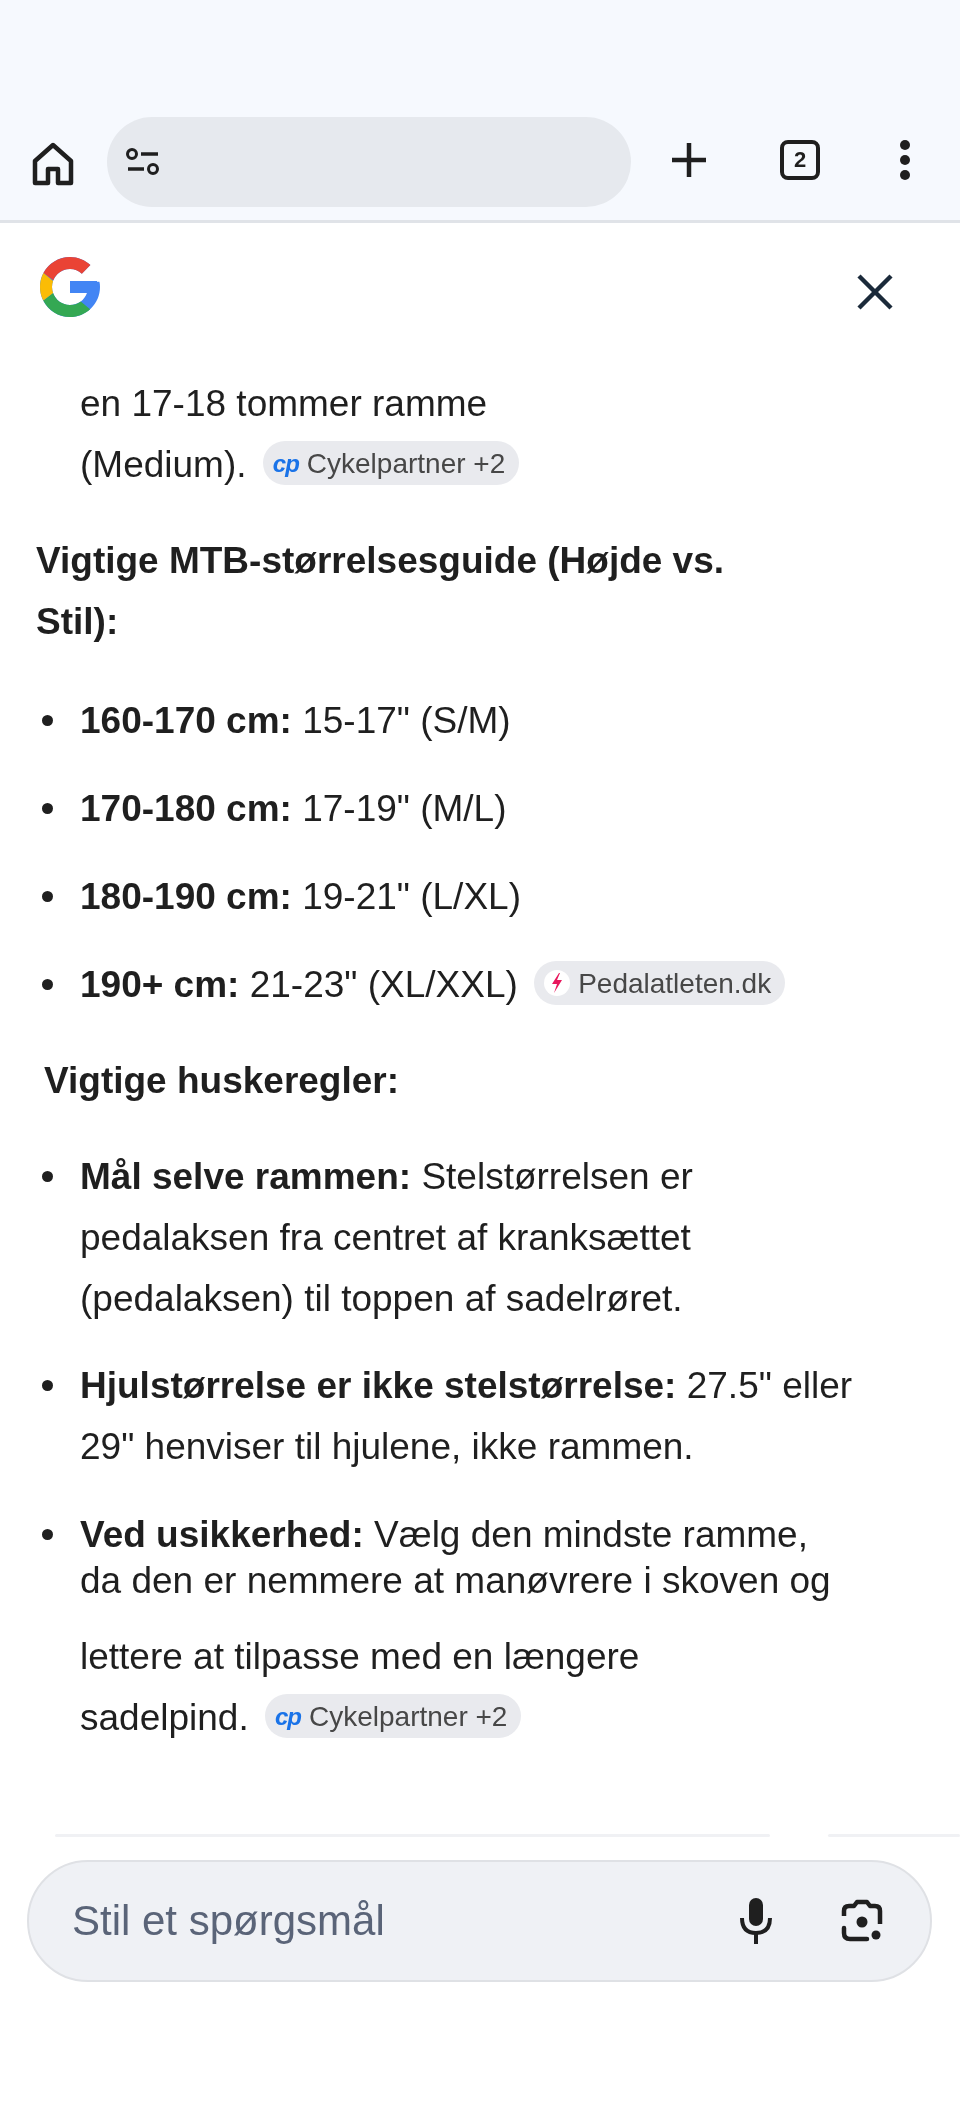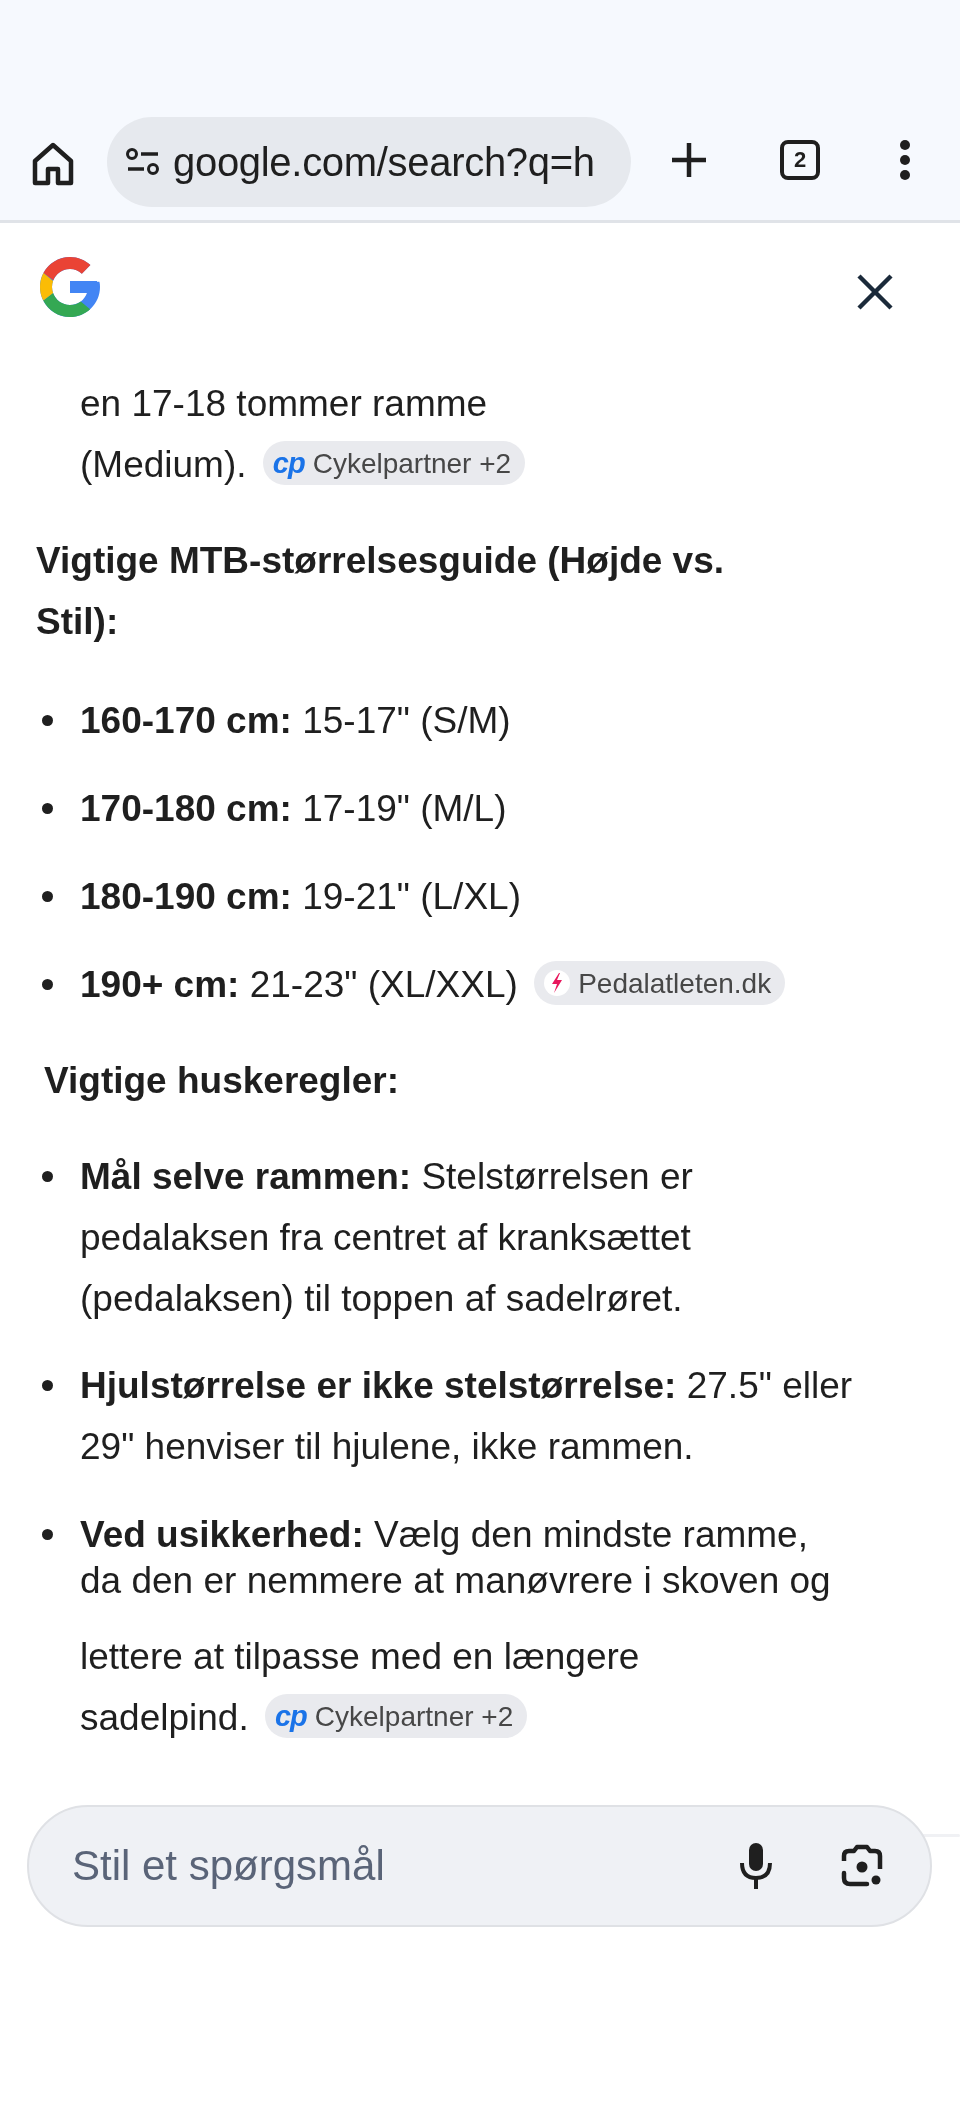--- a/index.html
+++ b/index.html
@@ -21,27 +21,27 @@
   .gheader { position: absolute; left: 0; top: 226px; width: 960px; height: 110px; background: #fff; }
   .glogo { position: absolute; left: 34px; top: 25px; width: 72px; height: 72px; }
   .close { position: absolute; left: 845px; top: 262px; width: 60px; height: 60px; }
 
   .content { position: absolute; left: 0; top: 336px; width: 960px; }
   .line { position: absolute; font-size: 37px; line-height: 61px; white-space: nowrap; color: #1f1f1f; }
   .b { font-weight: bold; text-align: right; }
   .h { position: absolute; left: 36px; font-size: 37px; font-weight: bold; line-height: 61px; white-space: nowrap; }
   .bullet { position: absolute; left: 42px; width: 11px; height: 11px; border-radius: 50%; background: #1f1f1f; }
   .chip { display: inline-flex; align-items: center; height: 44px; padding: 0 14px 0 10px; border-radius: 22px; background: #e9eaee; font-size: 28px; color: #474747; vertical-align: middle; margin-left: 6px; position: relative; top: -4px; }
-  .chip .cp { font-style: italic; font-weight: bold; color: #1a73e8; font-size: 29px; margin-right: 8px; letter-spacing: -1px; }
+  .chip .cp { font-style: italic; font-weight: bold; color: #1a73e8; font-size: 24px; margin-right: 8px; letter-spacing: -1px; }
   .chip .bolt { width: 26px; height: 26px; border-radius: 50%; background: #fff; display: inline-flex; align-items: center; justify-content: center; margin-right: 8px; }
 
   .divider-a { position: absolute; left: 55px; top: 1834px; width: 715px; height: 3px; background: #f0f1f4; border-radius: 2px; }
   .divider-b { position: absolute; left: 828px; top: 1834px; width: 132px; height: 3px; background: #f0f1f4; border-radius: 2px; }
 
-  .ask { position: absolute; left: 27px; top: 1805px; width: 905px; height: 122px; border-radius: 61px; background: #eff1f5; border: 2px solid #dfe1e5; display: flex; align-items: center; }
+  .ask { position: absolute; left: 27px; top: 1860px; width: 905px; height: 122px; border-radius: 61px; background: #eff1f5; border: 2px solid #dfe1e5; display: flex; align-items: center; }
   .ask .ph { margin-left: 43px; font-size: 42px; color: #5a6478; flex: 1; }
   .ask .ic { width: 60px; height: 60px; display: flex; align-items: center; justify-content: center; }
   .ask .mic { margin-right: 46px; }
   .ask .lens { margin-right: 38px; }
 </style>
 </head>
 <body>
 
 <div class="status-area"></div>
 
@@ -53,21 +53,20 @@
   </div>
   <div class="urlbar">
     <span class="tune">
       <svg width="36" height="32" viewBox="0 0 36 32">
           <circle cx="7" cy="8" r="4.5" fill="none" stroke="#1f1f1f" stroke-width="3"></circle>
           <line x1="16" y1="8" x2="33" y2="8" stroke="#1f1f1f" stroke-width="3.5"></line>
           <line x1="3" y1="23" x2="19" y2="23" stroke="#1f1f1f" stroke-width="3.5"></line>
           <circle cx="28" cy="23" r="4.5" fill="none" stroke="#1f1f1f" stroke-width="3"></circle>
         </svg>
     </span>
-    <span class="url">google.com/search?q=h</span>
   </div>
   <div class="tb-icon plus">
     <svg width="40" height="40" viewBox="0 0 40 40">
         <line x1="20" y1="3" x2="20" y2="37" stroke="#1f1f1f" stroke-width="4.5"></line>
         <line x1="3" y1="20" x2="37" y2="20" stroke="#1f1f1f" stroke-width="4.5"></line>
       </svg>
   </div>
   <div class="tb-icon tabs">
     <div class="box">
         <span>2</span>

